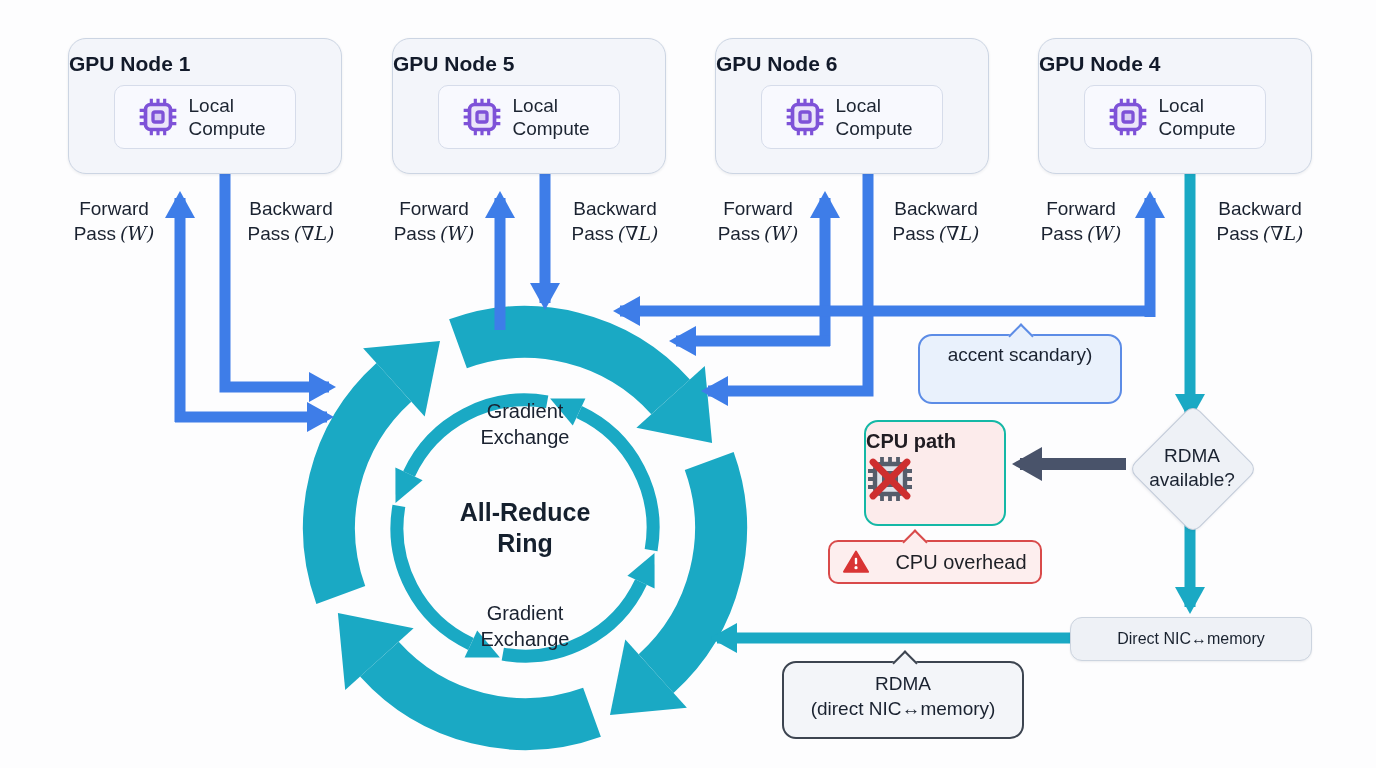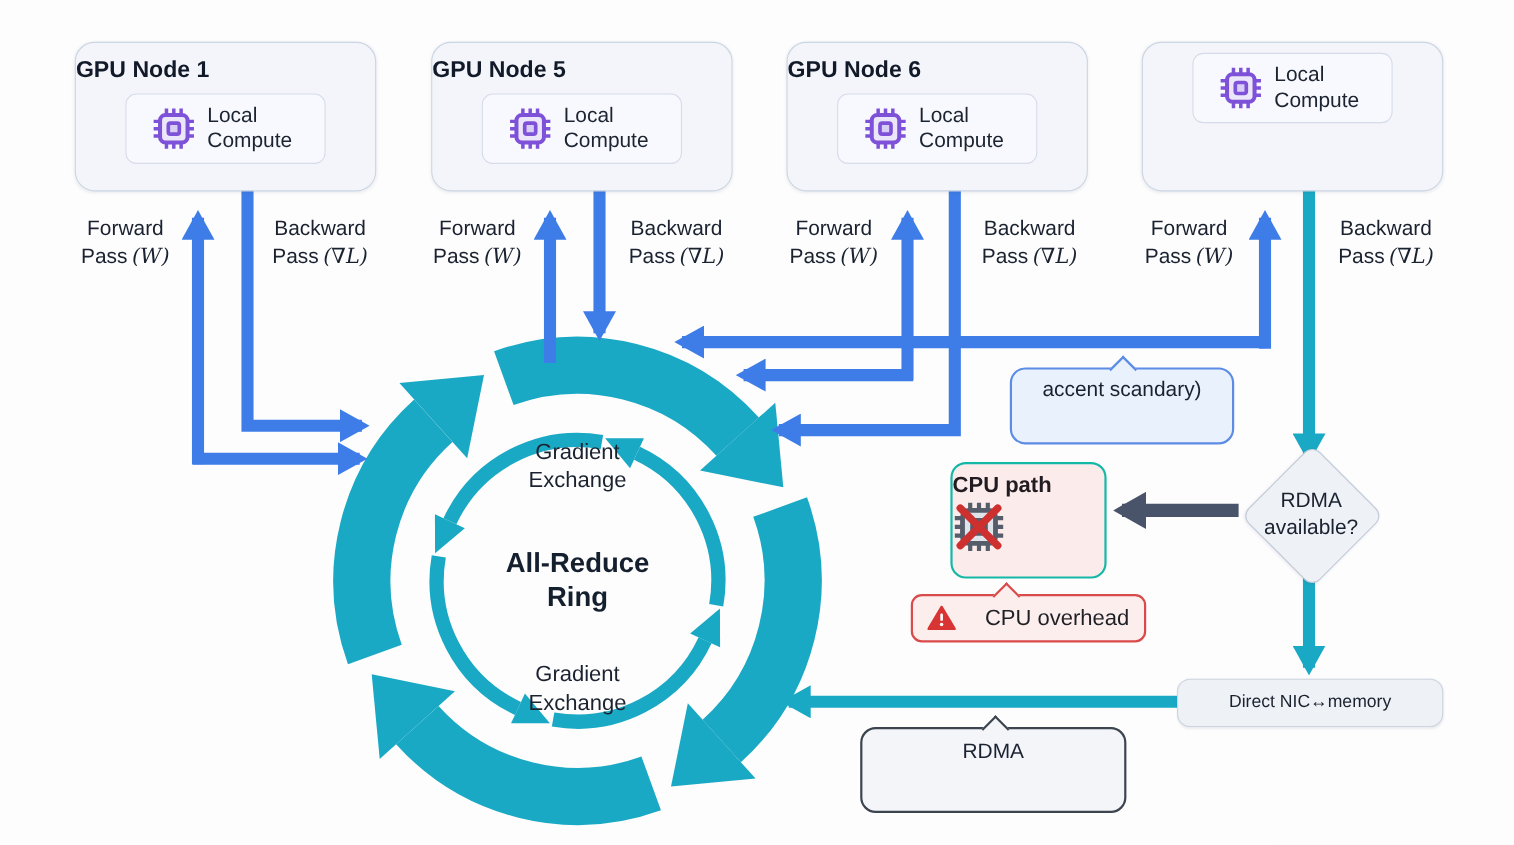--- a/index.html
+++ b/index.html
@@ -156,20 +156,21 @@
   <div class="compute">
     <svg width="40" height="40" viewBox="0 0 24 24">
       <path d="M8 1v3 M12 1v3 M16 1v3 M8 20v3 M12 20v3 M16 20v3 M1 8h3 M1 12h3 M1 16h3 M20 8h3 M20 12h3 M20 16h3" stroke="#7e52d8" stroke-width="1.9"></path>
       <rect x="4.5" y="4.5" width="15" height="15" rx="3" fill="#ece6fa" stroke="#7e52d8" stroke-width="2.2"></rect>
       <rect x="9" y="9" width="6" height="6" rx="1.2" fill="#d9cef4" stroke="#7e52d8" stroke-width="2"></rect>
     </svg>
     <span class="compute-label">Local Compute</span>
   </div>
 </div>
 <div class="node" style="left:1038px">
+  <div class="node-title">GPU Node 4</div>
   <div class="compute">
     <svg width="40" height="40" viewBox="0 0 24 24">
       <path d="M8 1v3 M12 1v3 M16 1v3 M8 20v3 M12 20v3 M16 20v3 M1 8h3 M1 12h3 M1 16h3 M20 8h3 M20 12h3 M20 16h3" stroke="#7e52d8" stroke-width="1.9"></path>
       <rect x="4.5" y="4.5" width="15" height="15" rx="3" fill="#ece6fa" stroke="#7e52d8" stroke-width="2.2"></rect>
       <rect x="9" y="9" width="6" height="6" rx="1.2" fill="#d9cef4" stroke="#7e52d8" stroke-width="2"></rect>
     </svg>
     <span class="compute-label">Local Compute</span>
   </div>
 </div>
 
@@ -222,20 +223,21 @@
     <path d="M12 2.5 L23 21 H1 z" fill="#d93434" stroke="#d93434" stroke-width="2" stroke-linejoin="round"></path>
     <rect x="10.9" y="8" width="2.2" height="6.2" rx="1" fill="#ffffff"></rect>
     <circle cx="12" cy="17.3" r="1.5" fill="#ffffff"></circle>
   </svg>
   <span style="font-size:20px;color:#1e2026">CPU overhead</span>
 </div>
 
 <div class="callout co-gray" style="left:782px;top:661px;width:238px;height:66px;padding-top:8px;font-size:19px;line-height:25px;border-radius:14px;border-color:#3c4450">
   <span class="ptr ptr-top" style="left:112px;border-color:#3c4450"></span>
   <div>RDMA</div>
+  <div>(direct NIC↔memory)</div>
 </div>
 
 <div class="diamond-wrap">
   <div class="diamond"></div>
   <div class="diamond-text">
     <div>RDMA</div>
     <div>available?</div>
   </div>
 </div>
 

